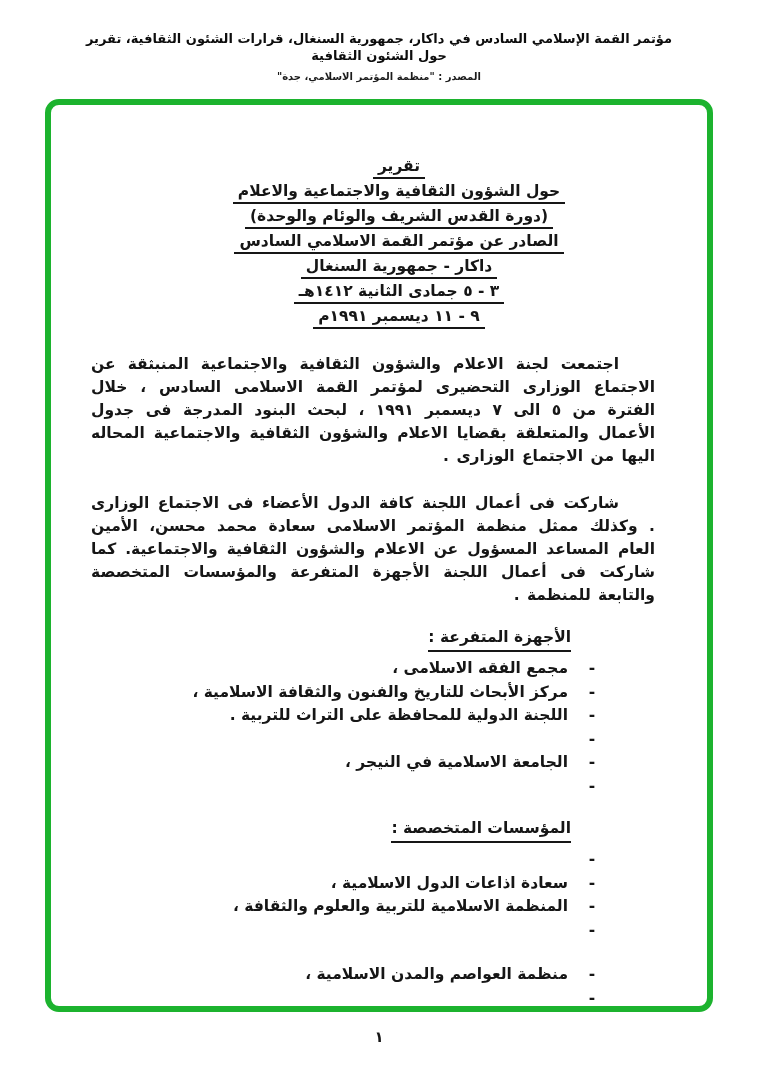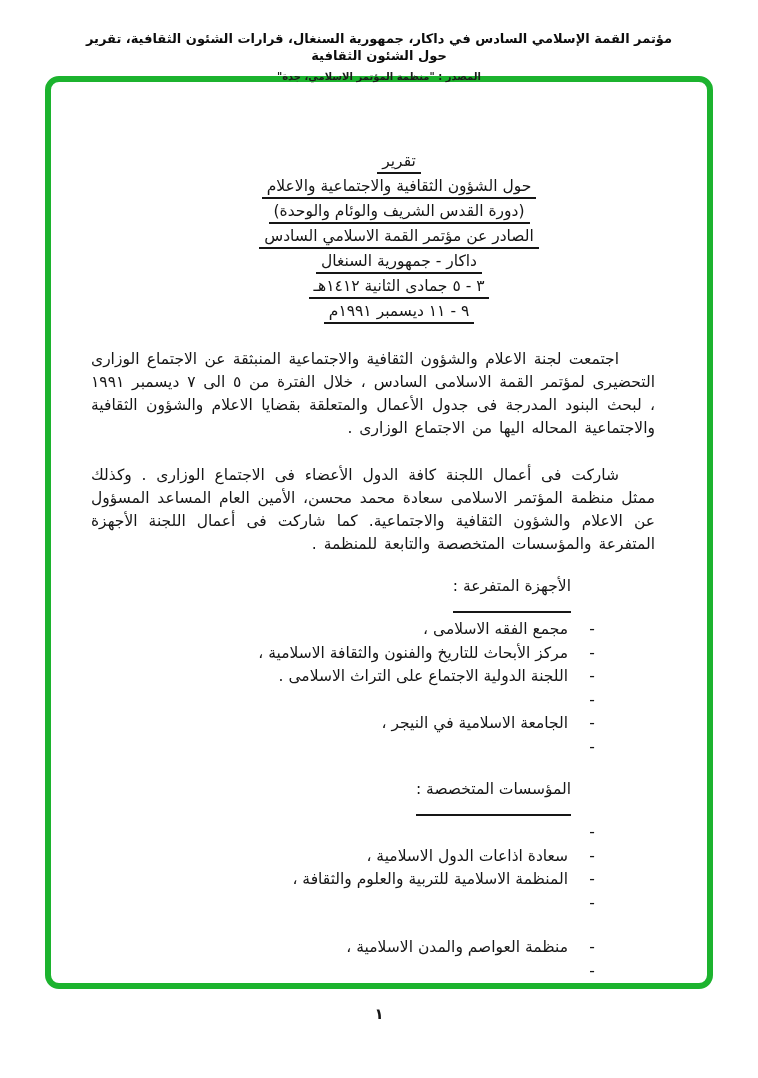--- a/index.html
+++ b/index.html
@@ -6,43 +6,42 @@
   * { box-sizing: border-box; }
   html,body { margin:0; padding:0; }
   body {
     width:758px; height:1078px;
     background:#ffffff;
     font-family:"DejaVu Sans", sans-serif;
     color:var(--ink);
     overflow:hidden;
   }
   
-  .page-header { height:76px; padding-top:30px; text-align:center; }
+  .page-header { height:99px; padding-top:30px; text-align:center; }
   .page-header .h-line1 {
     direction:rtl; font-size:13px; font-weight:bold; line-height:17px;
     padding:0 70px; color:#0d0d0d;
   }
   .page-header .h-line2 {
     direction:rtl; font-size:10px; font-weight:bold; margin-top:7px; color:#1b1b1b;
   }
   
   .doc-frame {
     width:668px; height:913px;
     margin:0 auto;
     border:6px solid var(--green);
     border-radius:14px;
     background:#ffffff;
   }
   .doc-content {
     direction:rtl;
     padding:52px 52px 0 40px;
-    font-weight:normal;
+    font-weight:bold;
     font-size:15.5px;
     color:var(--ink);
-    margin-top:18px;
   }
   
   .title-block { width:fit-content; margin:0 auto; position:relative; left:26px; text-align:center; }
   .title-line {
     width:fit-content; margin:0 auto 3px auto;
     line-height:18px;
     border-bottom:2px solid var(--ink);
     padding:0 5px 2px 5px;
     white-space:nowrap;
   }
@@ -52,21 +51,21 @@
     line-height:23px;
     text-align:justify;
     text-indent:36px;
     word-spacing:2px;
   }
   
   .doc-section { margin-top:21px; }
   .section-heading {
     display:inline-block;
     border-bottom:2px solid var(--ink);
-    padding-bottom:15px;
+    padding-bottom:3px;
     margin-right:84px;
     line-height:19px;
     white-space:nowrap;
   }
   .section-items { margin-top:5px; }
   .list-item {
     display:flex;
     gap:17px;
     margin-right:56px;
     line-height:23.5px;
@@ -118,21 +117,21 @@
             <span class="item-text">مجمع الفقه الاسلامى ،</span>
           </div>
 
           <div class="list-item">
             <span class="dash">-</span>
             <span class="item-text">مركز الأبحاث للتاريخ والفنون والثقافة الاسلامية ،</span>
           </div>
 
           <div class="list-item">
             <span class="dash">-</span>
-            <span class="item-text">اللجنة الدولية الاجتماع على التراث الاسلامى .</span>
+            <span class="item-text">اللجنة الدولية للمحافظة على التراث للتربية .</span>
           </div>
 
           <div class="list-item">
             <span class="dash">-</span>
           </div>
 
           <div class="list-item">
             <span class="dash">-</span>
             <span class="item-text">الجامعة الاسلامية في النيجر ،</span>
           </div>

